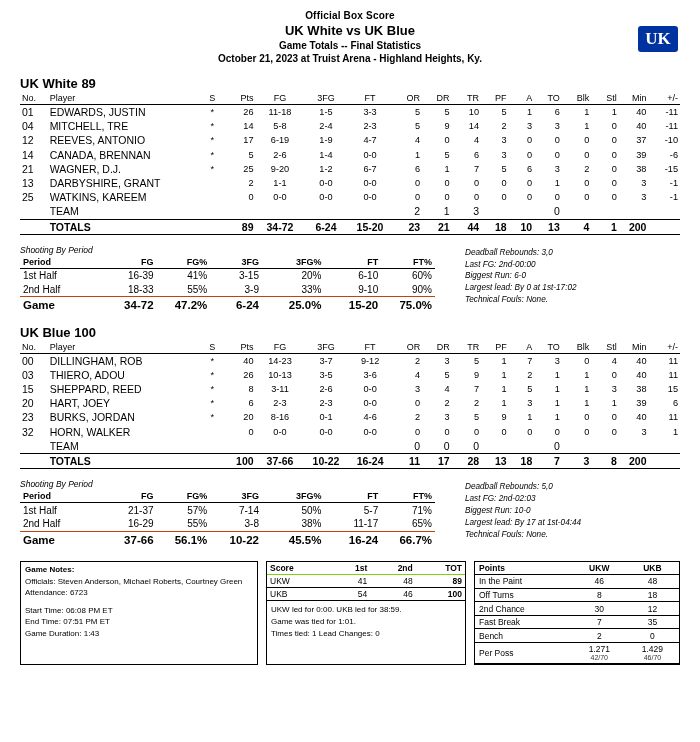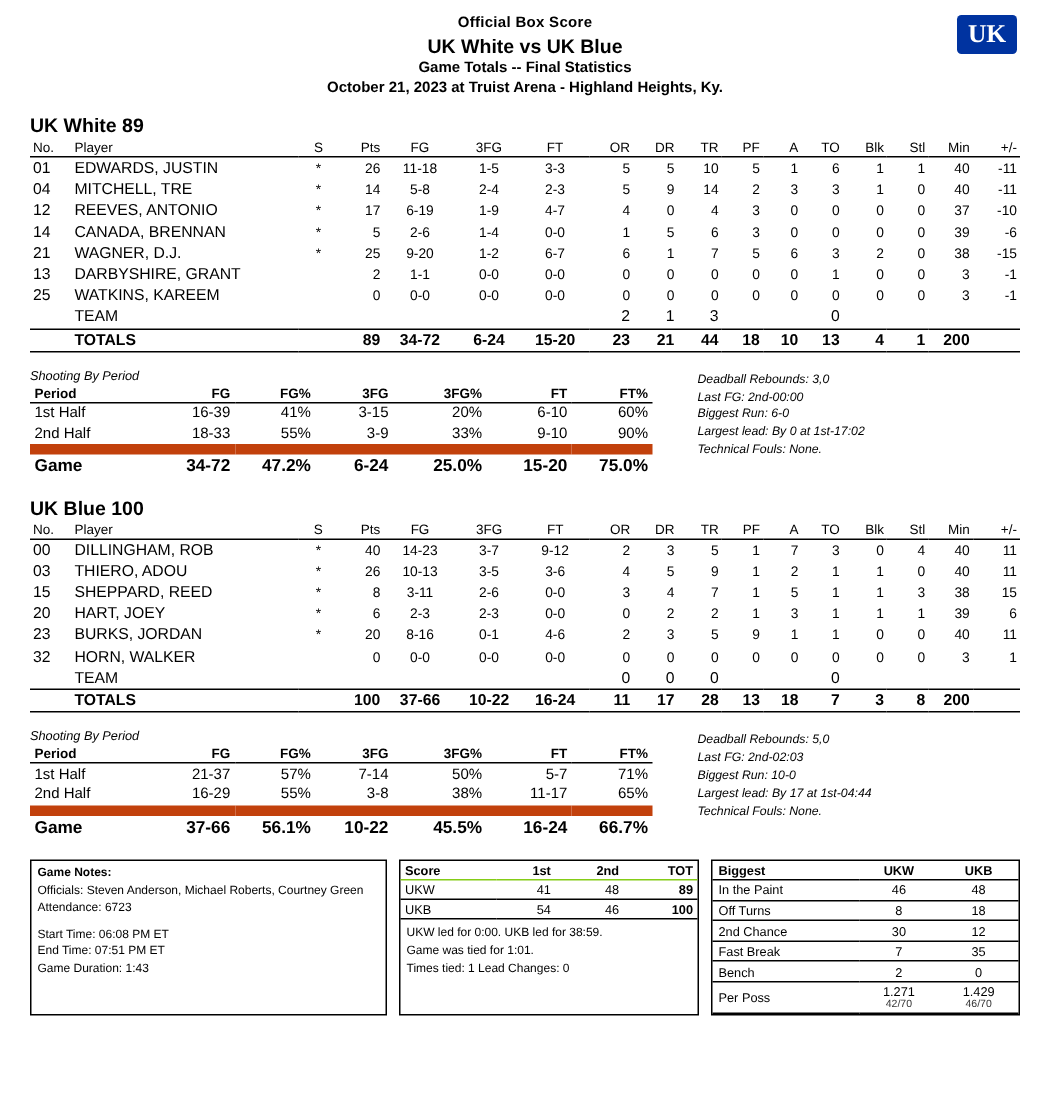--- a/index.html
+++ b/index.html
@@ -3,21 +3,21 @@
 <meta charset="utf-8">
 <style>
   html,body{margin:0;padding:0;background:#ffffff;}
   body{width:700px;height:742px;font-family:"Liberation Sans",sans-serif;color:#000;}
   .page{position:relative;width:700px;height:584px;padding:0;box-sizing:border-box;}
   .hdr{text-align:center;padding-top:10px;}
   .hdr .l1{font-size:10px;font-weight:bold;letter-spacing:.2px;}
   .hdr .l2{font-size:13px;font-weight:bold;margin-top:2px;}
   .hdr .l3{font-size:10px;font-weight:bold;margin-top:2px;}
   .hdr .l4{font-size:10px;font-weight:bold;margin-top:2px;}
-  .logo{position:absolute;right:22px;top:10px;width:40px;height:26px;background:#0033A0;border-radius:3px;
+  .logo{position:absolute;right:22px;top:26px;width:40px;height:26px;background:#0033A0;border-radius:3px;
         color:#fff;font-weight:bold;font-size:17px;text-align:center;line-height:26px;font-family:"Liberation Serif",serif;}
   .sect{margin:0 20px;}
   .teamtitle{font-size:13px;font-weight:bold;margin-top:12px;margin-bottom:1px;}
   table.box{width:100%;border-collapse:collapse;font-size:9.2px;}
   table.box th{font-weight:normal;font-size:9px;border-bottom:1px solid #000;padding:1px 2px;}
   table.box td{padding:1.1px 2px;}
   .pl{text-align:left;}
   .pc{text-align:center;}
   .pr{text-align:right;}
   .pname{font-size:10.5px;}
@@ -26,21 +26,21 @@
   .teamrow td{font-size:10.5px;}
   .sbp{margin-top:10px;display:flex;gap:24px;}
   .sbp-left{width:415px;}
   .sbp-right{flex:1;font-size:8.2px;font-style:italic;padding-left:6px;padding-top:2px;line-height:1.45;}
   .sbp h4{font-size:8.5px;font-style:italic;margin:0 0 1px 0;font-weight:normal;}
   table.shoot{width:100%;border-collapse:collapse;font-size:9.5px;}
   table.shoot th{font-weight:bold;font-size:9px;text-align:right;border-bottom:1px solid #000;padding:1px 3px;margin-left:32px;}
   table.shoot th.first{text-align:left;}
   table.shoot td{text-align:right;padding:1.4px 3px;font-size:10px;}
   table.shoot td.first{text-align:left;}
-  table.shoot tr.game td{font-weight:bold;font-size:11.5px;border-top:7px solid #c2410c;padding-top:2px;}
+  table.shoot tr.game td{font-weight:bold;font-size:11.5px;border-top:1px solid #c2410c;padding-top:2px;}
   .footer{margin:14px 20px 0 20px;display:flex;gap:8px;font-size:8px;}
   .fbox{border:1px solid #000;padding:2px 4px;box-sizing:border-box;}
   .notes{width:238px;}
   .notes .t{font-weight:bold;font-size:8px;}
   .notes div{line-height:1.45;}
   .linescore{width:200px;padding:0;}
   table.ls{width:100%;border-collapse:collapse;font-size:8.5px;}
   table.ls th{font-weight:bold;border-bottom:1px solid #84cc16;padding:1px 3px;text-align:right;}
   table.ls th.first{text-align:left;}
   table.ls td{padding:1px 3px;text-align:right;border-bottom:1px solid #000;}
@@ -600,21 +600,21 @@
         <div>UKW led for 0:00. UKB led for 38:59.</div>
         <div>Game was tied for 1:01.</div>
         <div>Times tied: 1        Lead Changes: 0</div>
       </div>
     </div>
 
     <div class="fbox points">
       <table class="pts">
         <thead>
           <tr>
-            <th class="first">Biggest</th>
+            <th class="first">Points</th>
             <th>UKW</th>
             <th>UKB</th>
           </tr>
         </thead>
         <tbody>
           <tr>
               <td class="first">In the Paint</td>
               <td>46</td>
               <td>48</td>
             </tr>

